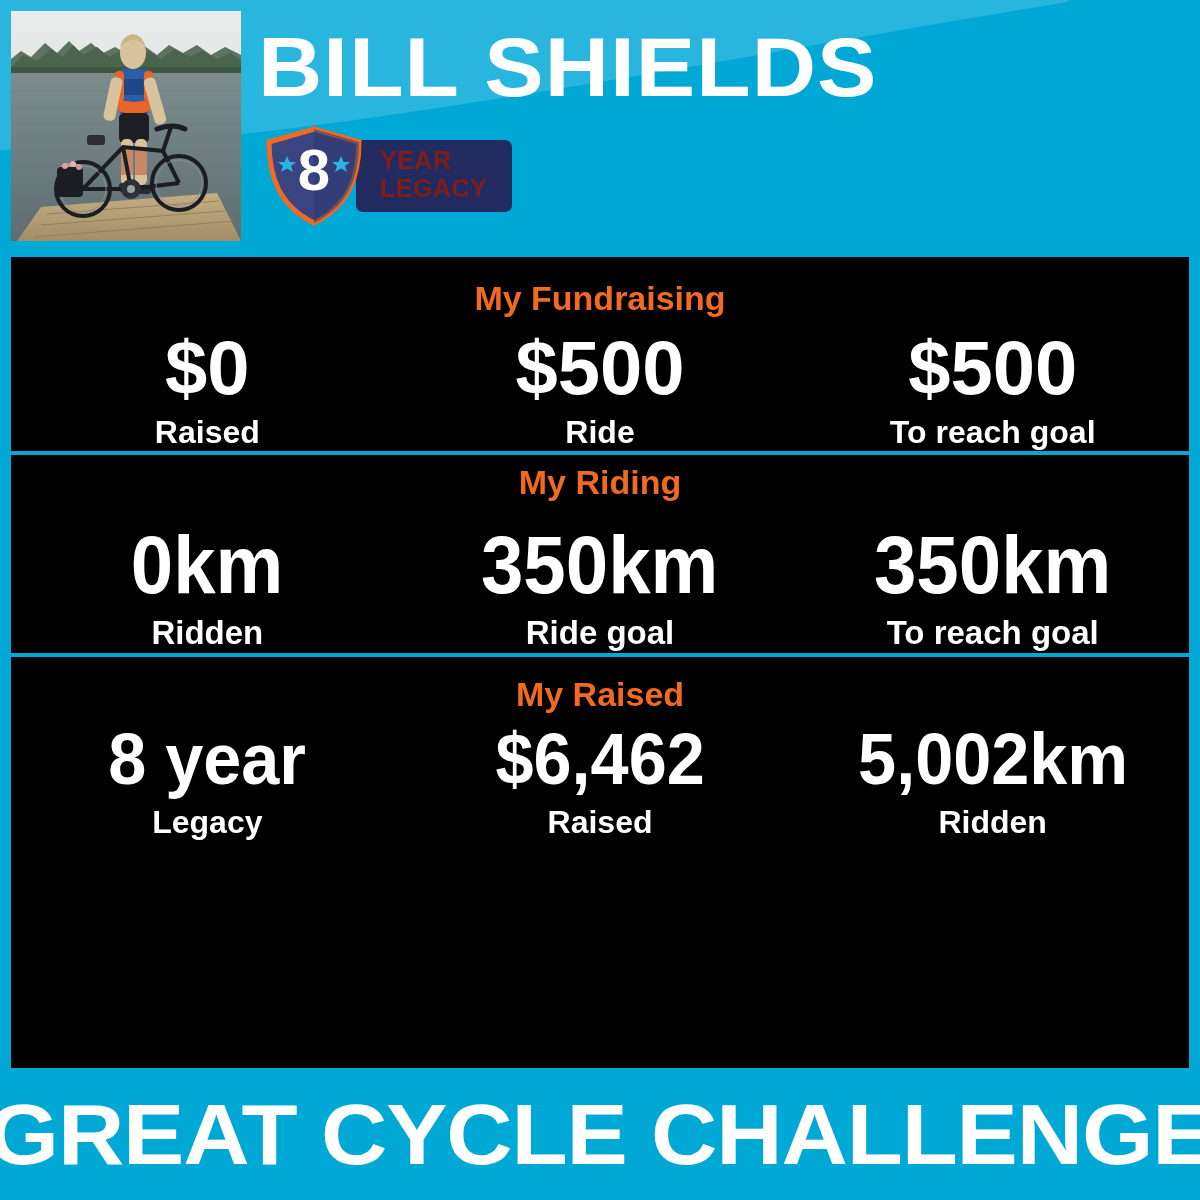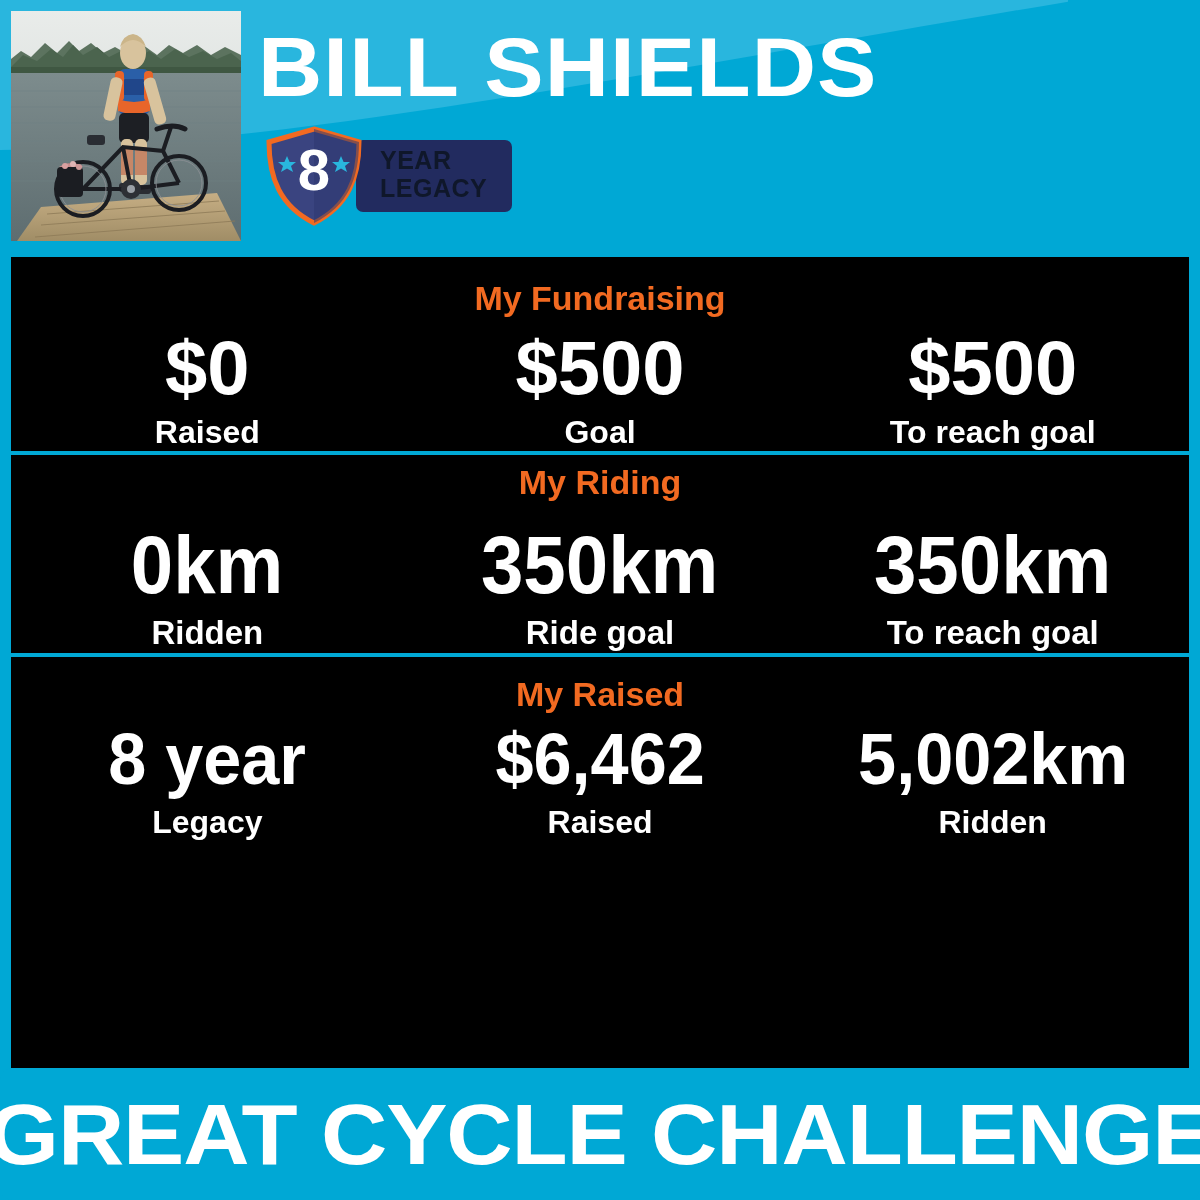--- a/index.html
+++ b/index.html
@@ -41,21 +41,21 @@
   
   #legacy-badge {
     position:absolute; left:262px; top:126px; width:250px; height:100px;
   }
   #legacy-badge .plate {
     position:absolute; left:94px; top:14px; width:156px; height:72px;
     background:#222B5F; border-radius:7px;
   }
   #legacy-badge .plate-text {
     position:absolute; left:118px; top:20px; width:130px;
-    color:#0f172a; font-weight:bold; font-size:25px; line-height:28px;
+    color:#7f1d1d; font-weight:bold; font-size:25px; line-height:28px;
     letter-spacing:0.5px;
   }
   #legacy-badge .shieldwrap {
     position:absolute; left:0px; top:0px; width:104px; height:100px;
   }
   #legacy-badge .shieldwrap svg { display:block; }
   #legacy-badge .bignum {
     position:absolute; left:0; top:13px; width:104px;
     text-align:center; color:#ffffff;
     font-weight:bold; font-size:58px; line-height:62px;
@@ -237,21 +237,21 @@
 
   <div class="section" id="sec-fundraising">
     <div class="section-title">My Fundraising</div>
     <div class="row">
       <div class="cell">
         <div class="value">$0</div>
         <div class="label">Raised</div>
       </div>
       <div class="cell">
         <div class="value">$500</div>
-        <div class="label">Goal</div>
+        <div class="label">Ride</div>
       </div>
       <div class="cell">
         <div class="value">$500</div>
         <div class="label">To reach goal</div>
       </div>
     </div>
   </div>
 
   <div class="divider"></div>
 

